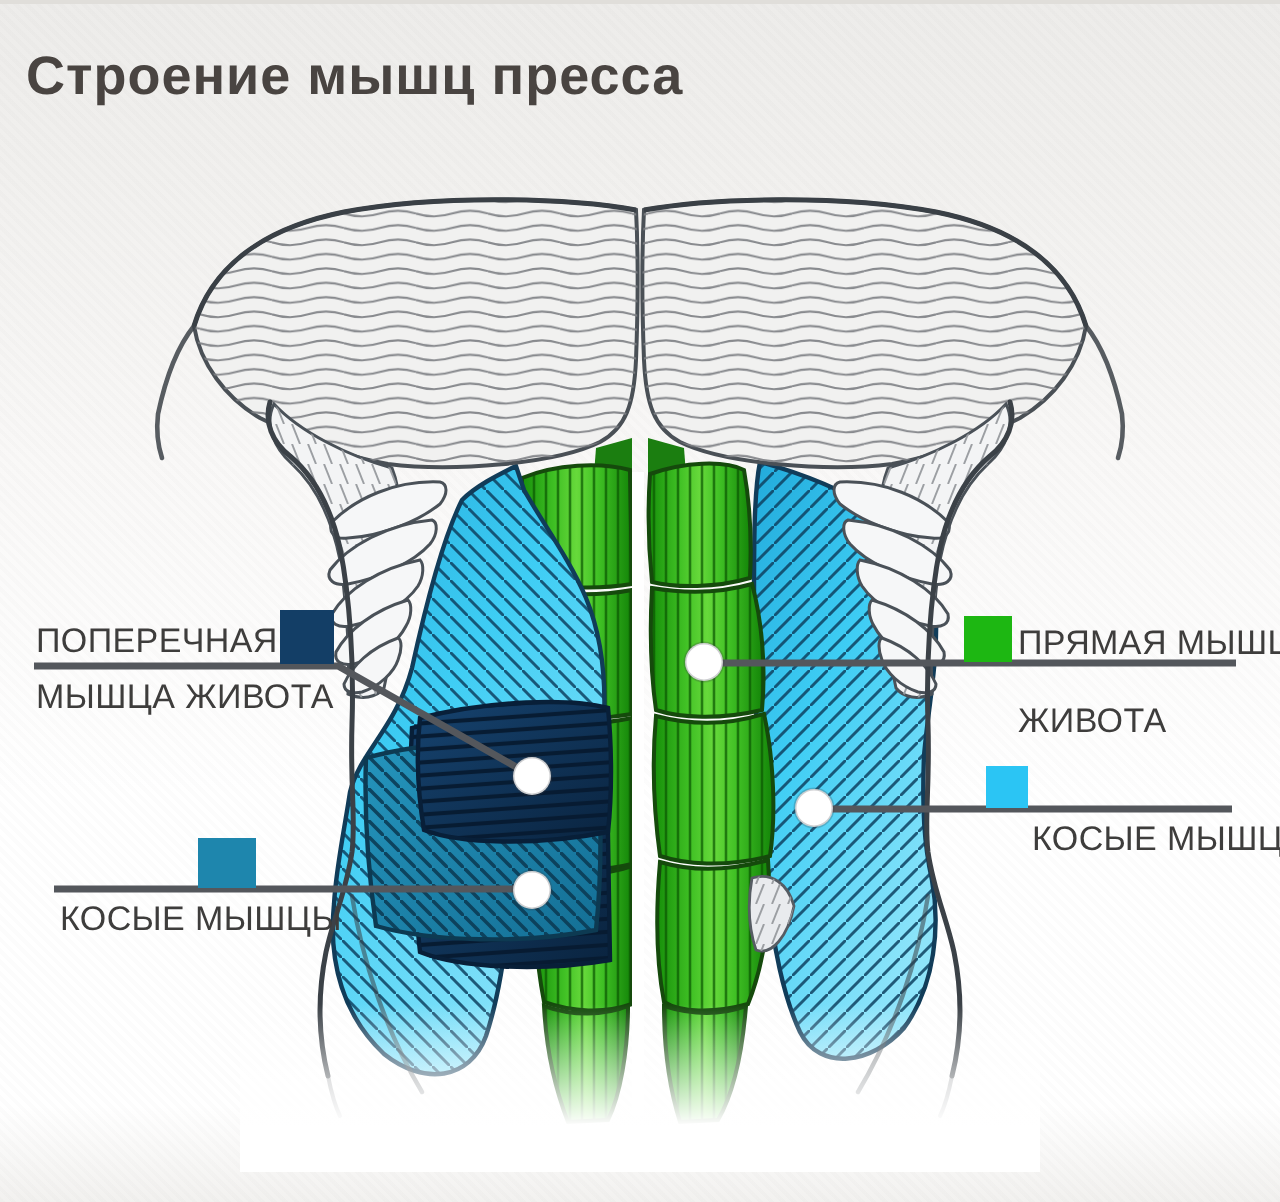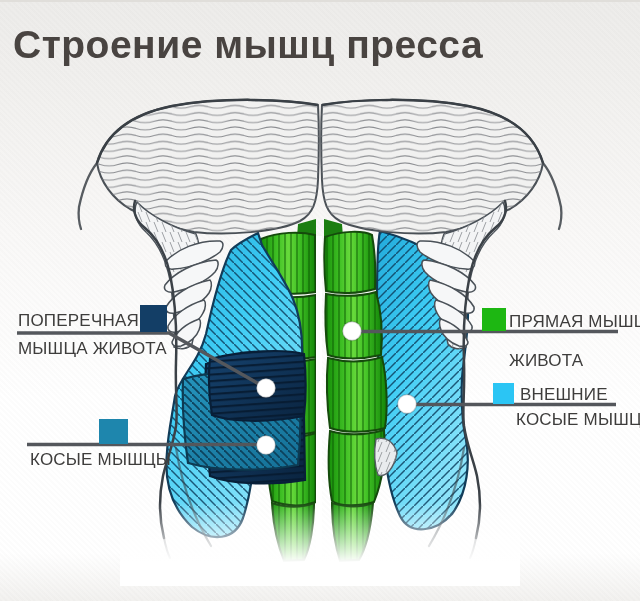--- a/index.html
+++ b/index.html
@@ -9,21 +9,21 @@
     background:linear-gradient(180deg,#edecea 0%,#f1f0ee 14%,#f9f8f7 38%,#ffffff 66%,#ffffff 92%,#f2f1ef 100%);
     border-top:2px solid #e0deda;
     box-sizing:border-box;
   }
   #stage::before{ 
     content:"";position:absolute;inset:0;pointer-events:none;
     background:repeating-linear-gradient(45deg,rgba(0,0,0,.012) 0 2px,rgba(255,255,255,0) 2px 4px);
   }
   .page-title{
     position:absolute;left:13px;top:22px;
-    font-size:39px;font-weight:700;color:#494441;letter-spacing:.5px;line-height:1.1;
+    font-size:27px;font-weight:700;color:#494441;letter-spacing:.5px;line-height:1.1;
   }
   svg{position:absolute;left:0;top:0;}
   .lbl{position:absolute;font-size:17px;line-height:19px;color:#3e3d3c;letter-spacing:.2px;white-space:nowrap;}
   .swatch{position:absolute;display:block;}
   .sw-transverse{left:140px;top:303px;width:27px;height:27px;}
   .sw-internal{left:99px;top:417px;width:29px;height:25px;}
   .sw-rectus{left:482px;top:306px;width:24px;height:23px;}
   .sw-external{left:493px;top:381px;width:21px;height:21px;}
   .t-l1a{left:18px;top:309px;}
   .t-l1b{left:18px;top:337px;}
@@ -216,16 +216,15 @@
   <div class="lbl t-l1b">МЫШЦА ЖИВОТА</div>
 
   <span class="swatch sw-internal" style="background: rgb(30, 134, 173);"></span>
   <div class="lbl t-l2b">КОСЫЕ МЫШЦЫ</div>
 
   <span class="swatch sw-rectus" style="background: rgb(29, 183, 18);"></span>
   <div class="lbl t-r1a">ПРЯМАЯ МЫШЦА</div>
   <div class="lbl t-r1b">ЖИВОТА</div>
 
   <span class="swatch sw-external" style="background: rgb(43, 197, 244);"></span>
-  <div class="lbl t-r2a">ВНЕШНИЕ</div>
   <div class="lbl t-r2b">КОСЫЕ МЫШЦЫ</div>
 
 </div>
 
 </body></html>

